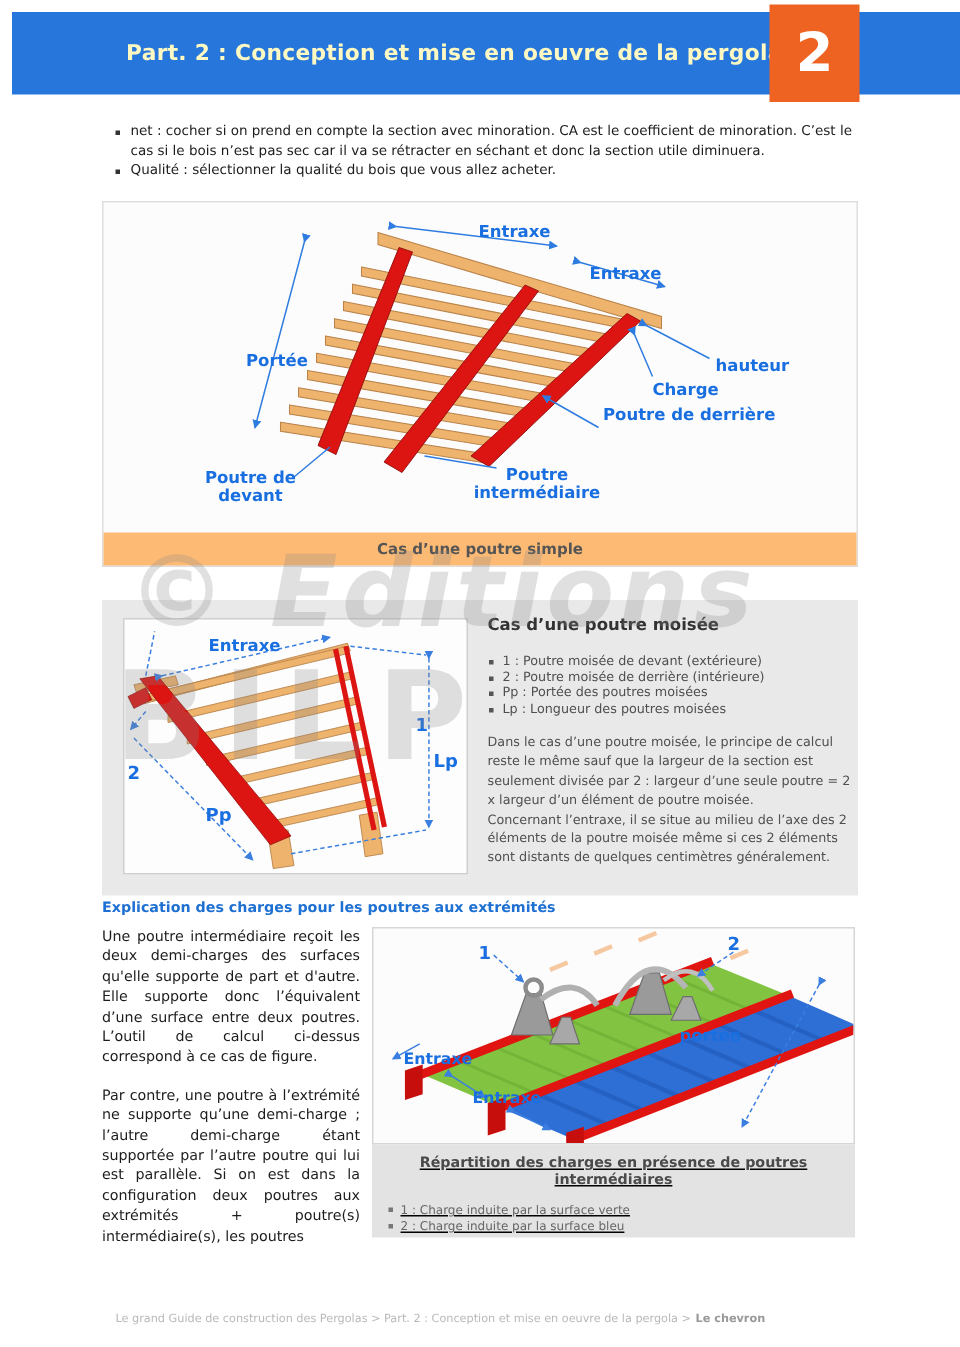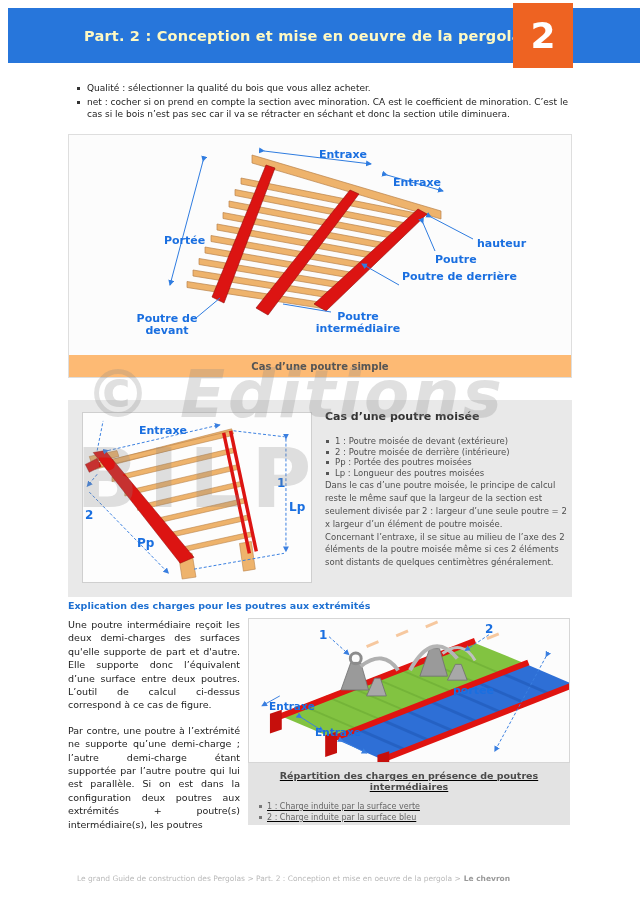--- a/index.html
+++ b/index.html
@@ -38,21 +38,21 @@
   .wm1{left:85px;top:362px;font-size:66px;letter-spacing:3px;font-style:italic;}
   .wm2{left:76px;top:438px;font-size:82px;letter-spacing:10px;}
 
   
   .box2{position:absolute;left:68px;top:400px;width:504px;height:197px;background:#e9e9e9;}
   .panel2{position:absolute;left:14px;top:12px;width:230px;height:171px;background:#fdfdfd;
           border:1px solid #cfcfcf;box-sizing:border-box;}
   .panel2 svg{position:absolute;left:0;top:0;}
   .box2col{position:absolute;left:257px;top:10px;width:243px;}
   .box2-title{font-size:11px;font-weight:bold;color:#333;margin:0 0 13px 0;}
-  .box2-list{margin:0 0 1px;padding:0;list-style:none;font-size:8.5px;line-height:10.6px;color:#4f4f4f;}
+  .box2-list{margin:0 0 11px;padding:0;list-style:none;font-size:8.5px;line-height:10.6px;color:#4f4f4f;}
   .box2-list li{position:relative;padding-left:10px;}
   .box2-list .sqli::before{top:4px;background:#555;}
   .box2text p{margin:0;font-size:8.5px;line-height:12.8px;color:#4f4f4f;}
 
   
   .heading3{position:absolute;left:68px;top:600px;margin:0;font-size:9.5px;font-weight:bold;color:#1e70d2;}
   .colleft{position:absolute;left:68px;top:618px;width:172px;font-size:9.5px;line-height:13.4px;
            color:#1c1c1c;text-align:justify;}
   .colleft p{margin:0 0 12px 0;}
   .panel3{position:absolute;left:248px;top:618px;width:322px;height:145px;background:#fcfcfc;
@@ -77,22 +77,22 @@
 <div class="page">
 
   <div class="band">
     <span class="band-title">Part. 2 : Conception et mise en oeuvre de la pergola</span>
     <div class="badge">
       <span>2</span>
     </div>
   </div>
 
   <ul class="intro">
+    <li class="sqli">net : cocher si on prend en compte la section avec minoration. CA est le coefficient de minoration. C’est le cas si le bois n’est pas sec car il va se rétracter en séchant et donc la section utile diminuera.</li>
     <li class="sqli">Qualité : sélectionner la qualité du bois que vous allez acheter.</li>
-    <li class="sqli">net : cocher si on prend en compte la section avec minoration. CA est le coefficient de minoration. C’est le cas si le bois n’est pas sec car il va se rétracter en séchant et donc la section utile diminuera.</li>
   </ul>
 
   <div class="box1">
     <div class="fig1">
       <svg width="502" height="220" viewBox="0 0 502 220">
         <defs>
           <marker id="m1" markerWidth="7" markerHeight="7" refX="5" refY="3" orient="auto">
             <path d="M0,0 L6,3 L0,6 z" fill="#2f7ce0"></path>
           </marker>
         </defs>
@@ -122,21 +122,21 @@
           <line x1="354" y1="88" x2="366" y2="116" marker-start="url(#m1)"></line>
           <line x1="330" y1="150" x2="293" y2="129" marker-end="url(#m1)"></line>
           <line x1="127" y1="183" x2="151" y2="163"></line>
           <line x1="262" y1="177" x2="214" y2="169"></line>
         </g>
       </svg>
       <span class="dlabel" style="left:250px;top:14px">Entraxe</span>
       <span class="dlabel" style="left:324px;top:42px">Entraxe</span>
       <span class="dlabel" style="left:95px;top:100px">Portée</span>
       <span class="dlabel" style="left:408px;top:103px">hauteur</span>
-      <span class="dlabel" style="left:366px;top:119px">Poutre</span>
+      <span class="dlabel" style="left:366px;top:119px">Charge</span>
       <span class="dlabel" style="left:333px;top:136px">Poutre de derrière</span>
       <span class="dlabel wrap" style="left:62px;top:178px;width:72px">Poutre de devant</span>
       <span class="dlabel wrap" style="left:243px;top:176px;width:92px">Poutre intermédiaire</span>
     </div>
     <div class="cap1">Cas d’une poutre simple</div>
   </div>
 
   <div class="wm wm1">© Editions</div>
   <div class="wm wm2">BILP</div>
 

